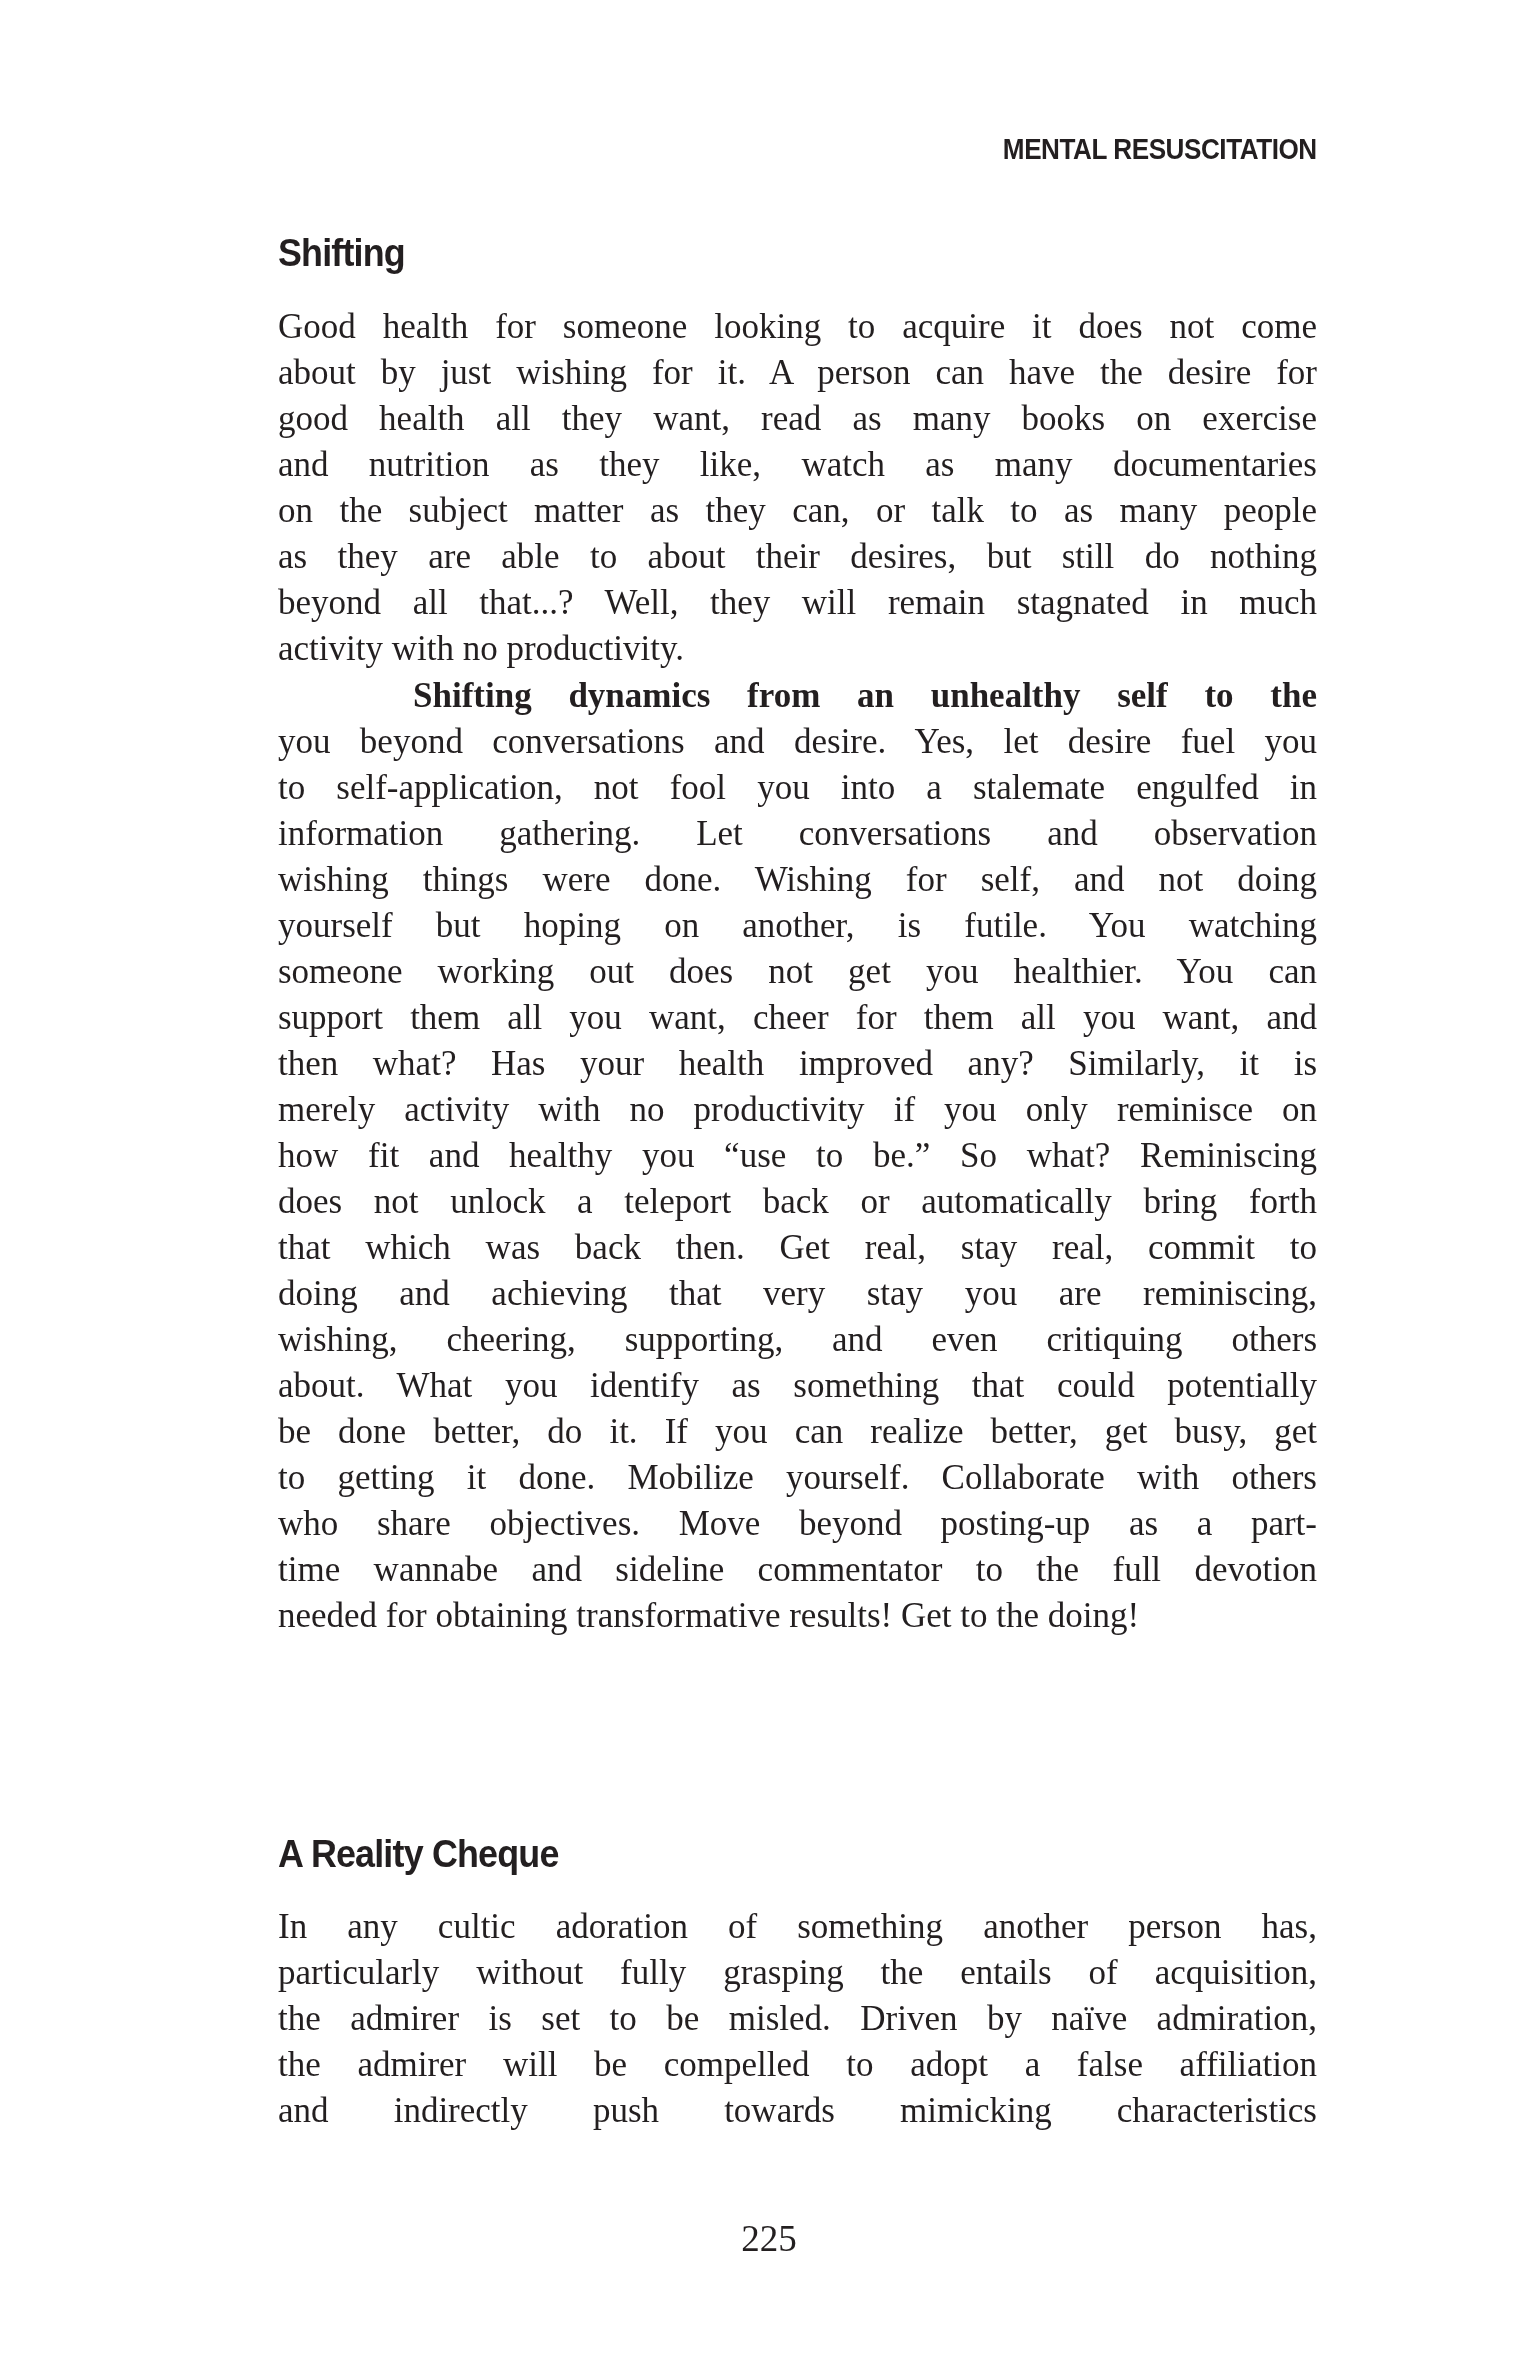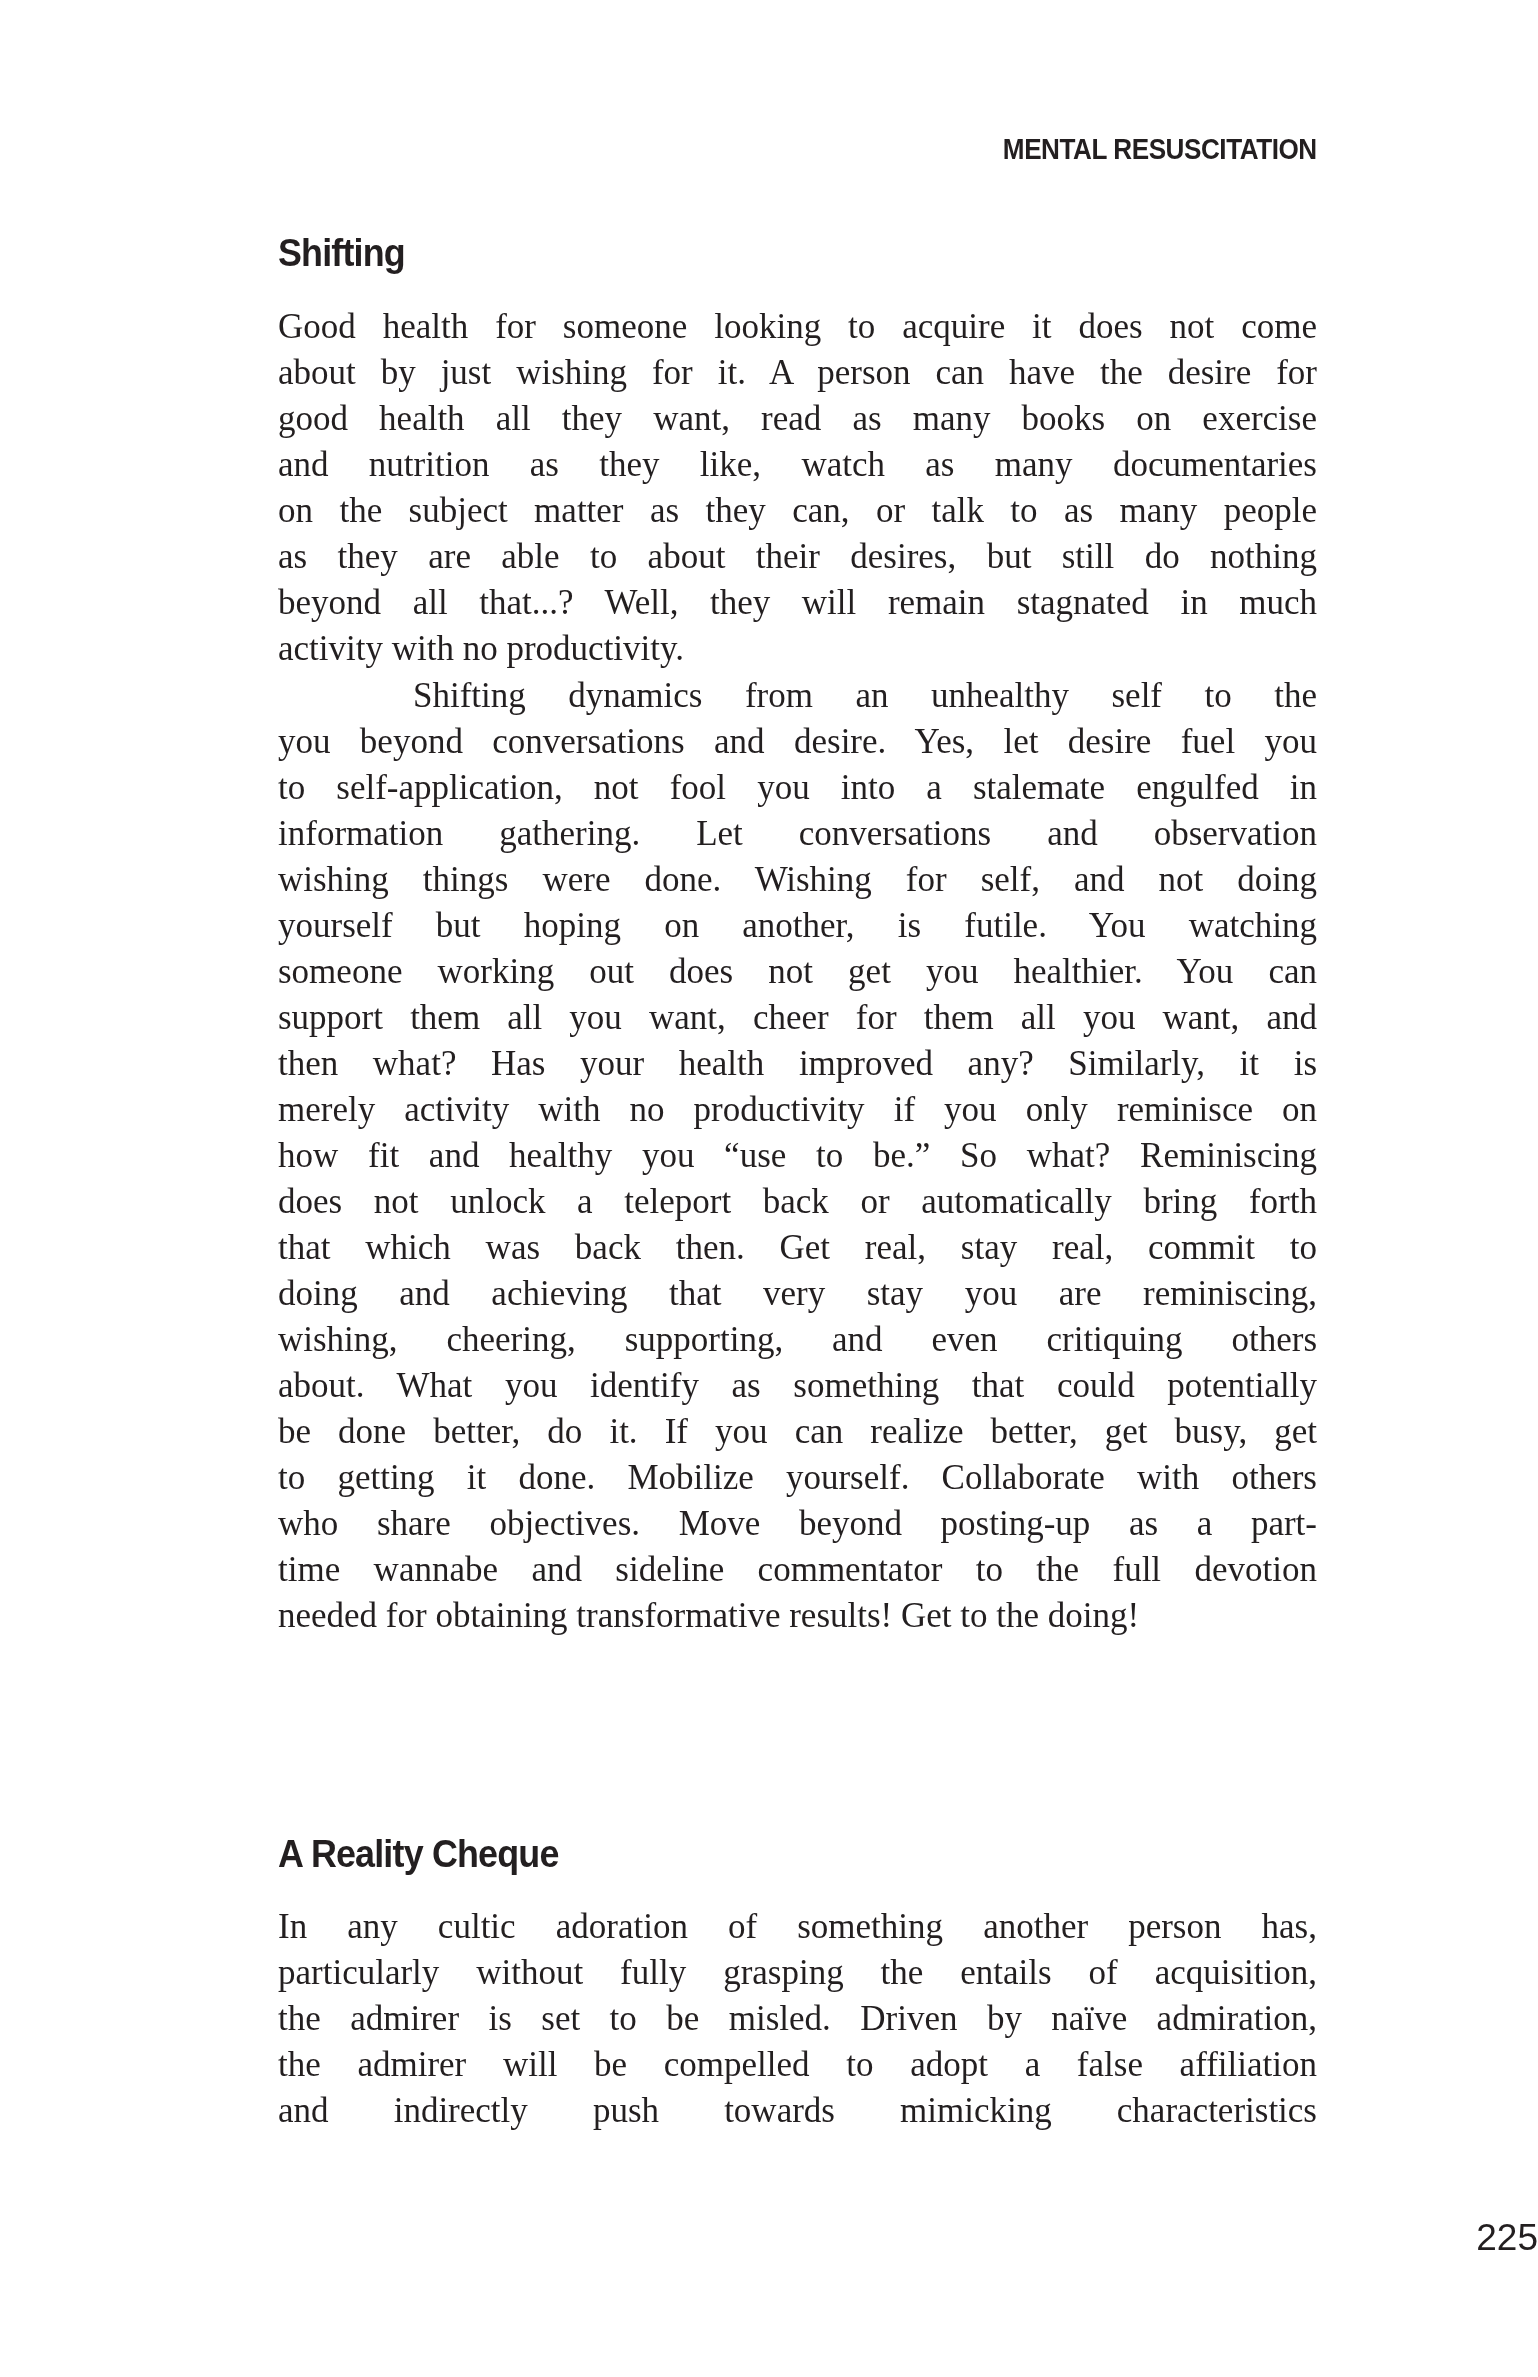--- a/index.html
+++ b/index.html
@@ -18,27 +18,27 @@
   }
   .h1 { top: 231px; }
   .h2 { top: 1832px; }
   .para {
     position: absolute; left: 0; width: 1039px;
     font-family: "Liberation Serif", serif; font-size: 35px; line-height: 46px;
     text-align: justify; text-align-last: auto; hyphens: none;
   }
   .line { display: block; text-align: justify; text-align-last: justify; white-space: nowrap; overflow: visible; }
   .line.last { text-align-last: left; }
-  .line.indent { text-indent: 135px; }
+  .line.indent { text-indent: 135px; font-weight: bold; }
   .p1 { top: 304px; }
   .p2 { top: 673px; }
   .p3 { top: 1904px; }
   .page-number {
-    position: absolute; top: 2217px; left: 0; width: 1538px; text-align: right;
-    font-family: Liberation Sans, sans-serif; font-size: 37px;
+    position: absolute; top: 2217px; left: 0; width: 1538px; text-align: center;
+    font-family: Liberation Serif, serif; font-size: 37px;
   }
 </style>
 </head>
 <body>
 
 <div class="running-head">MENTAL RESUSCITATION</div>
 
 <div class="content">
   <h2 class="heading h1" style="margin:0">Shifting</h2>
 

